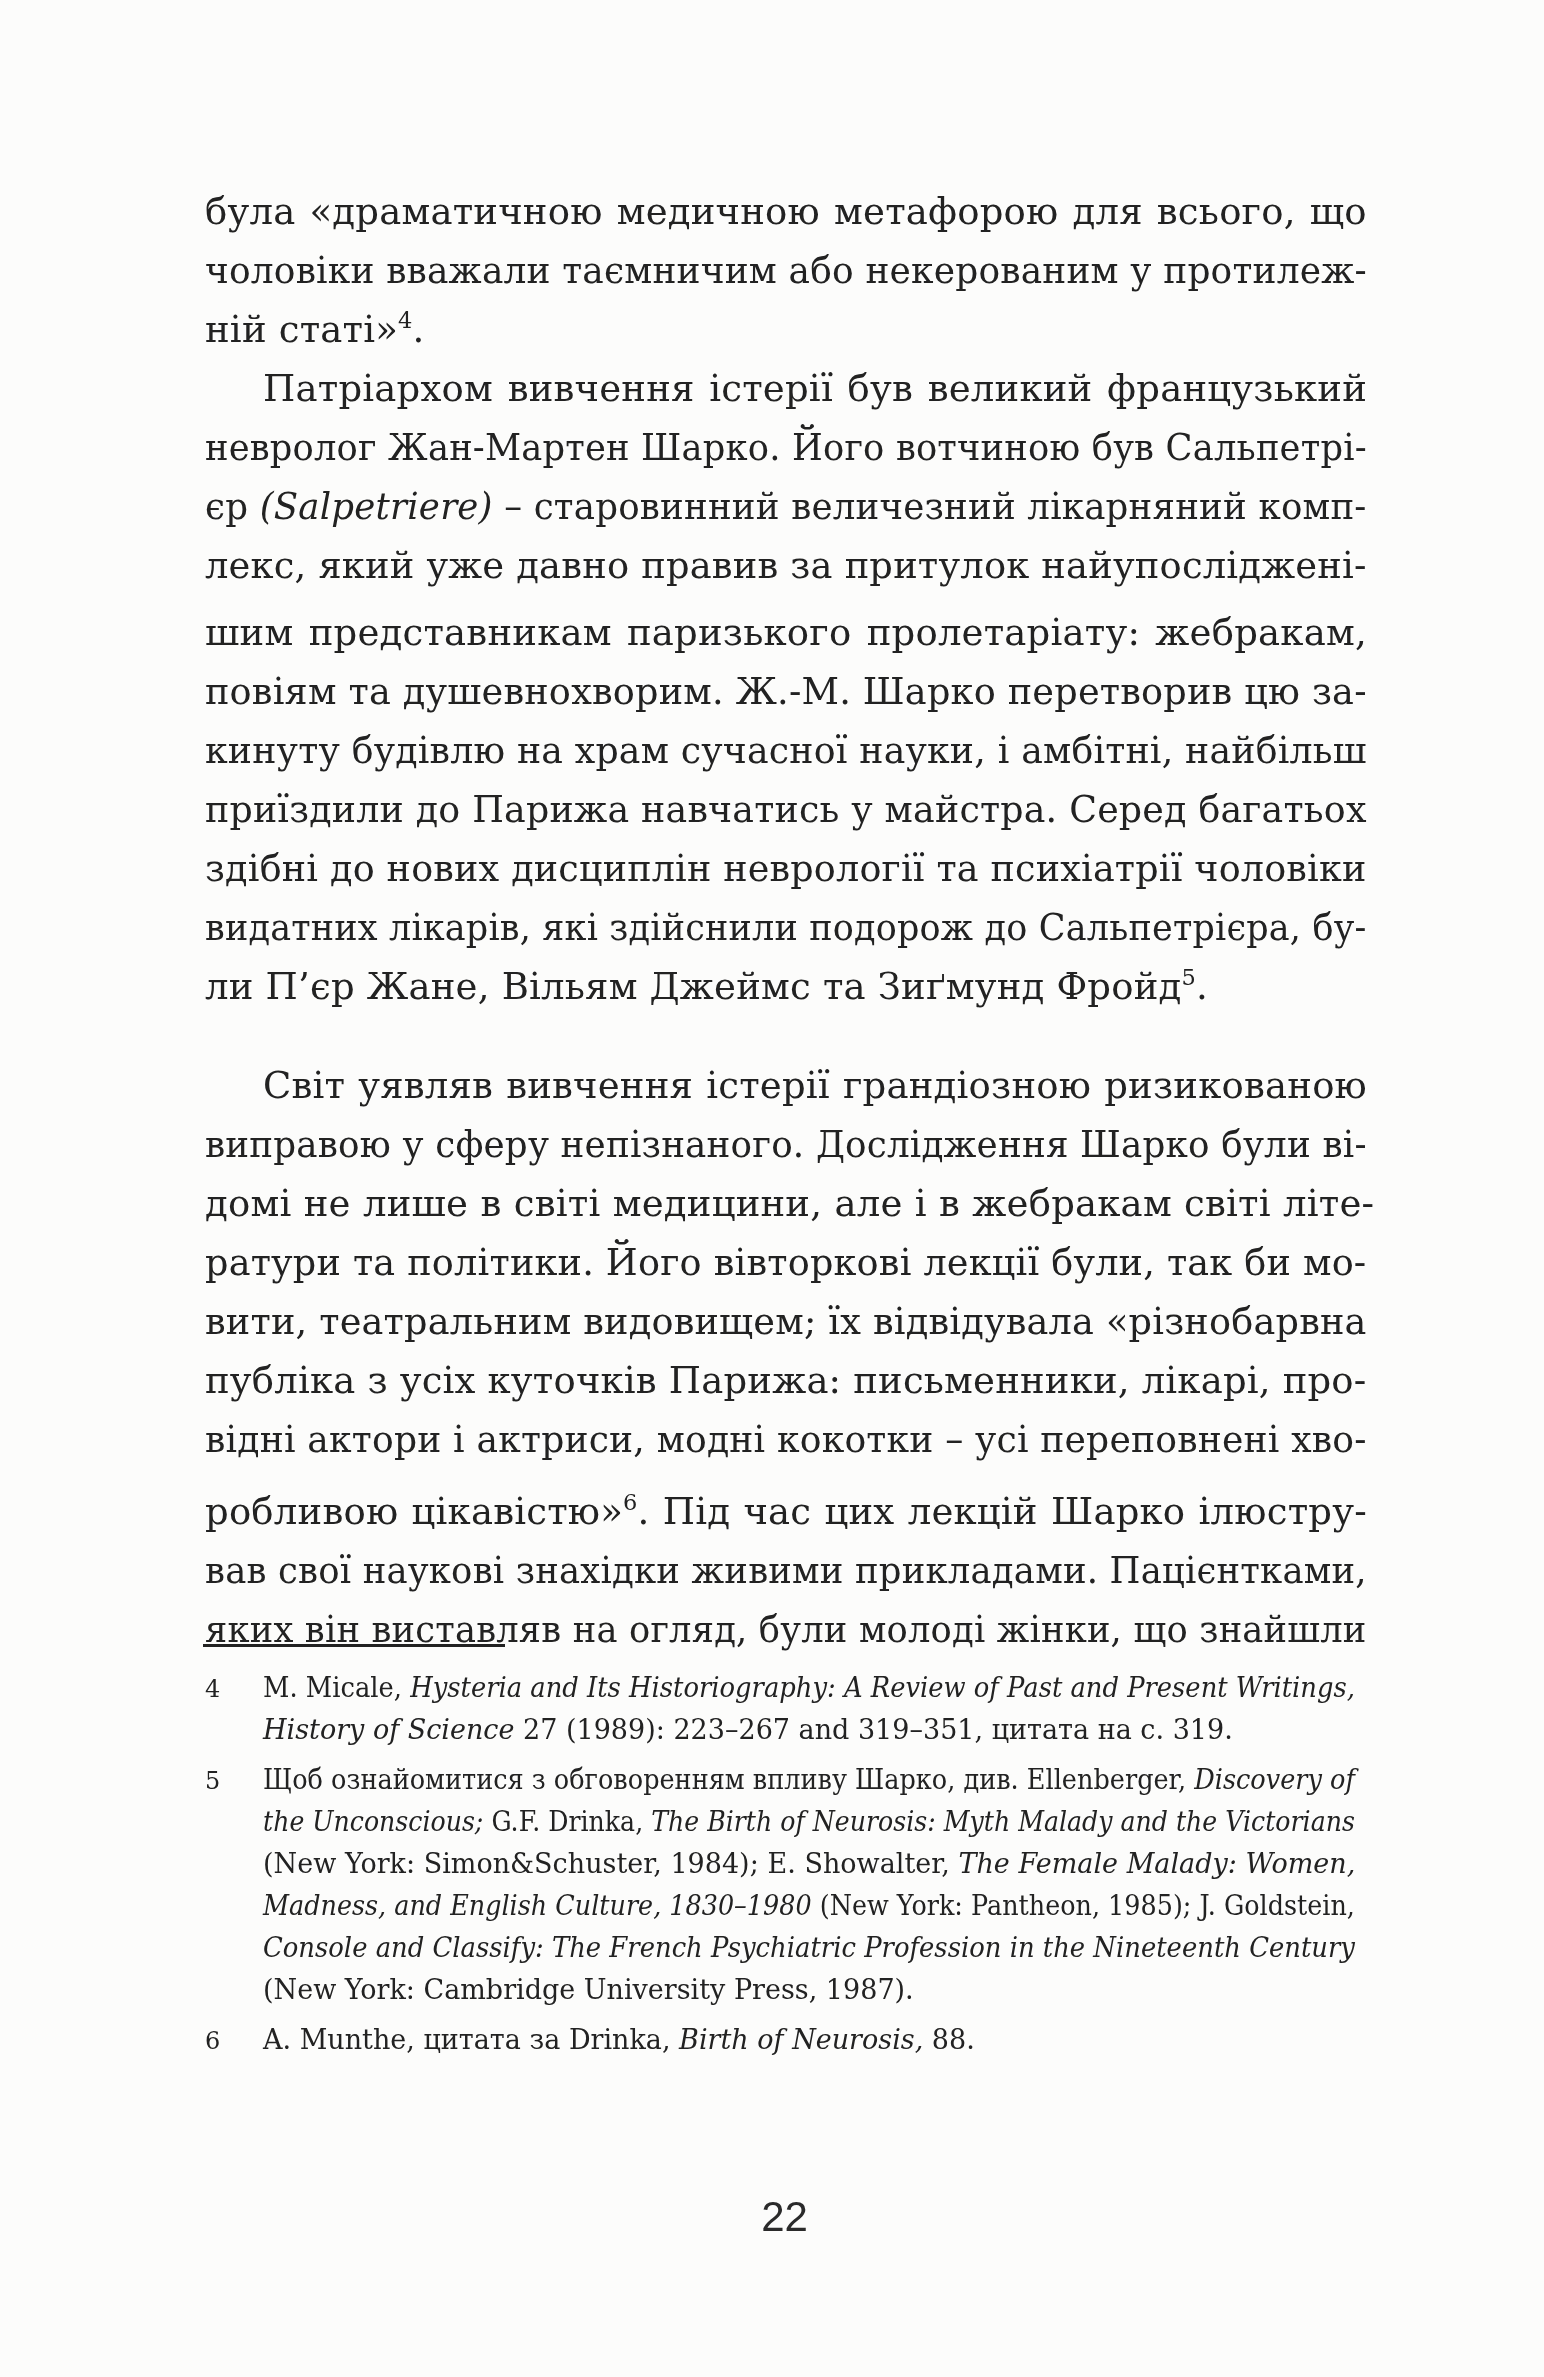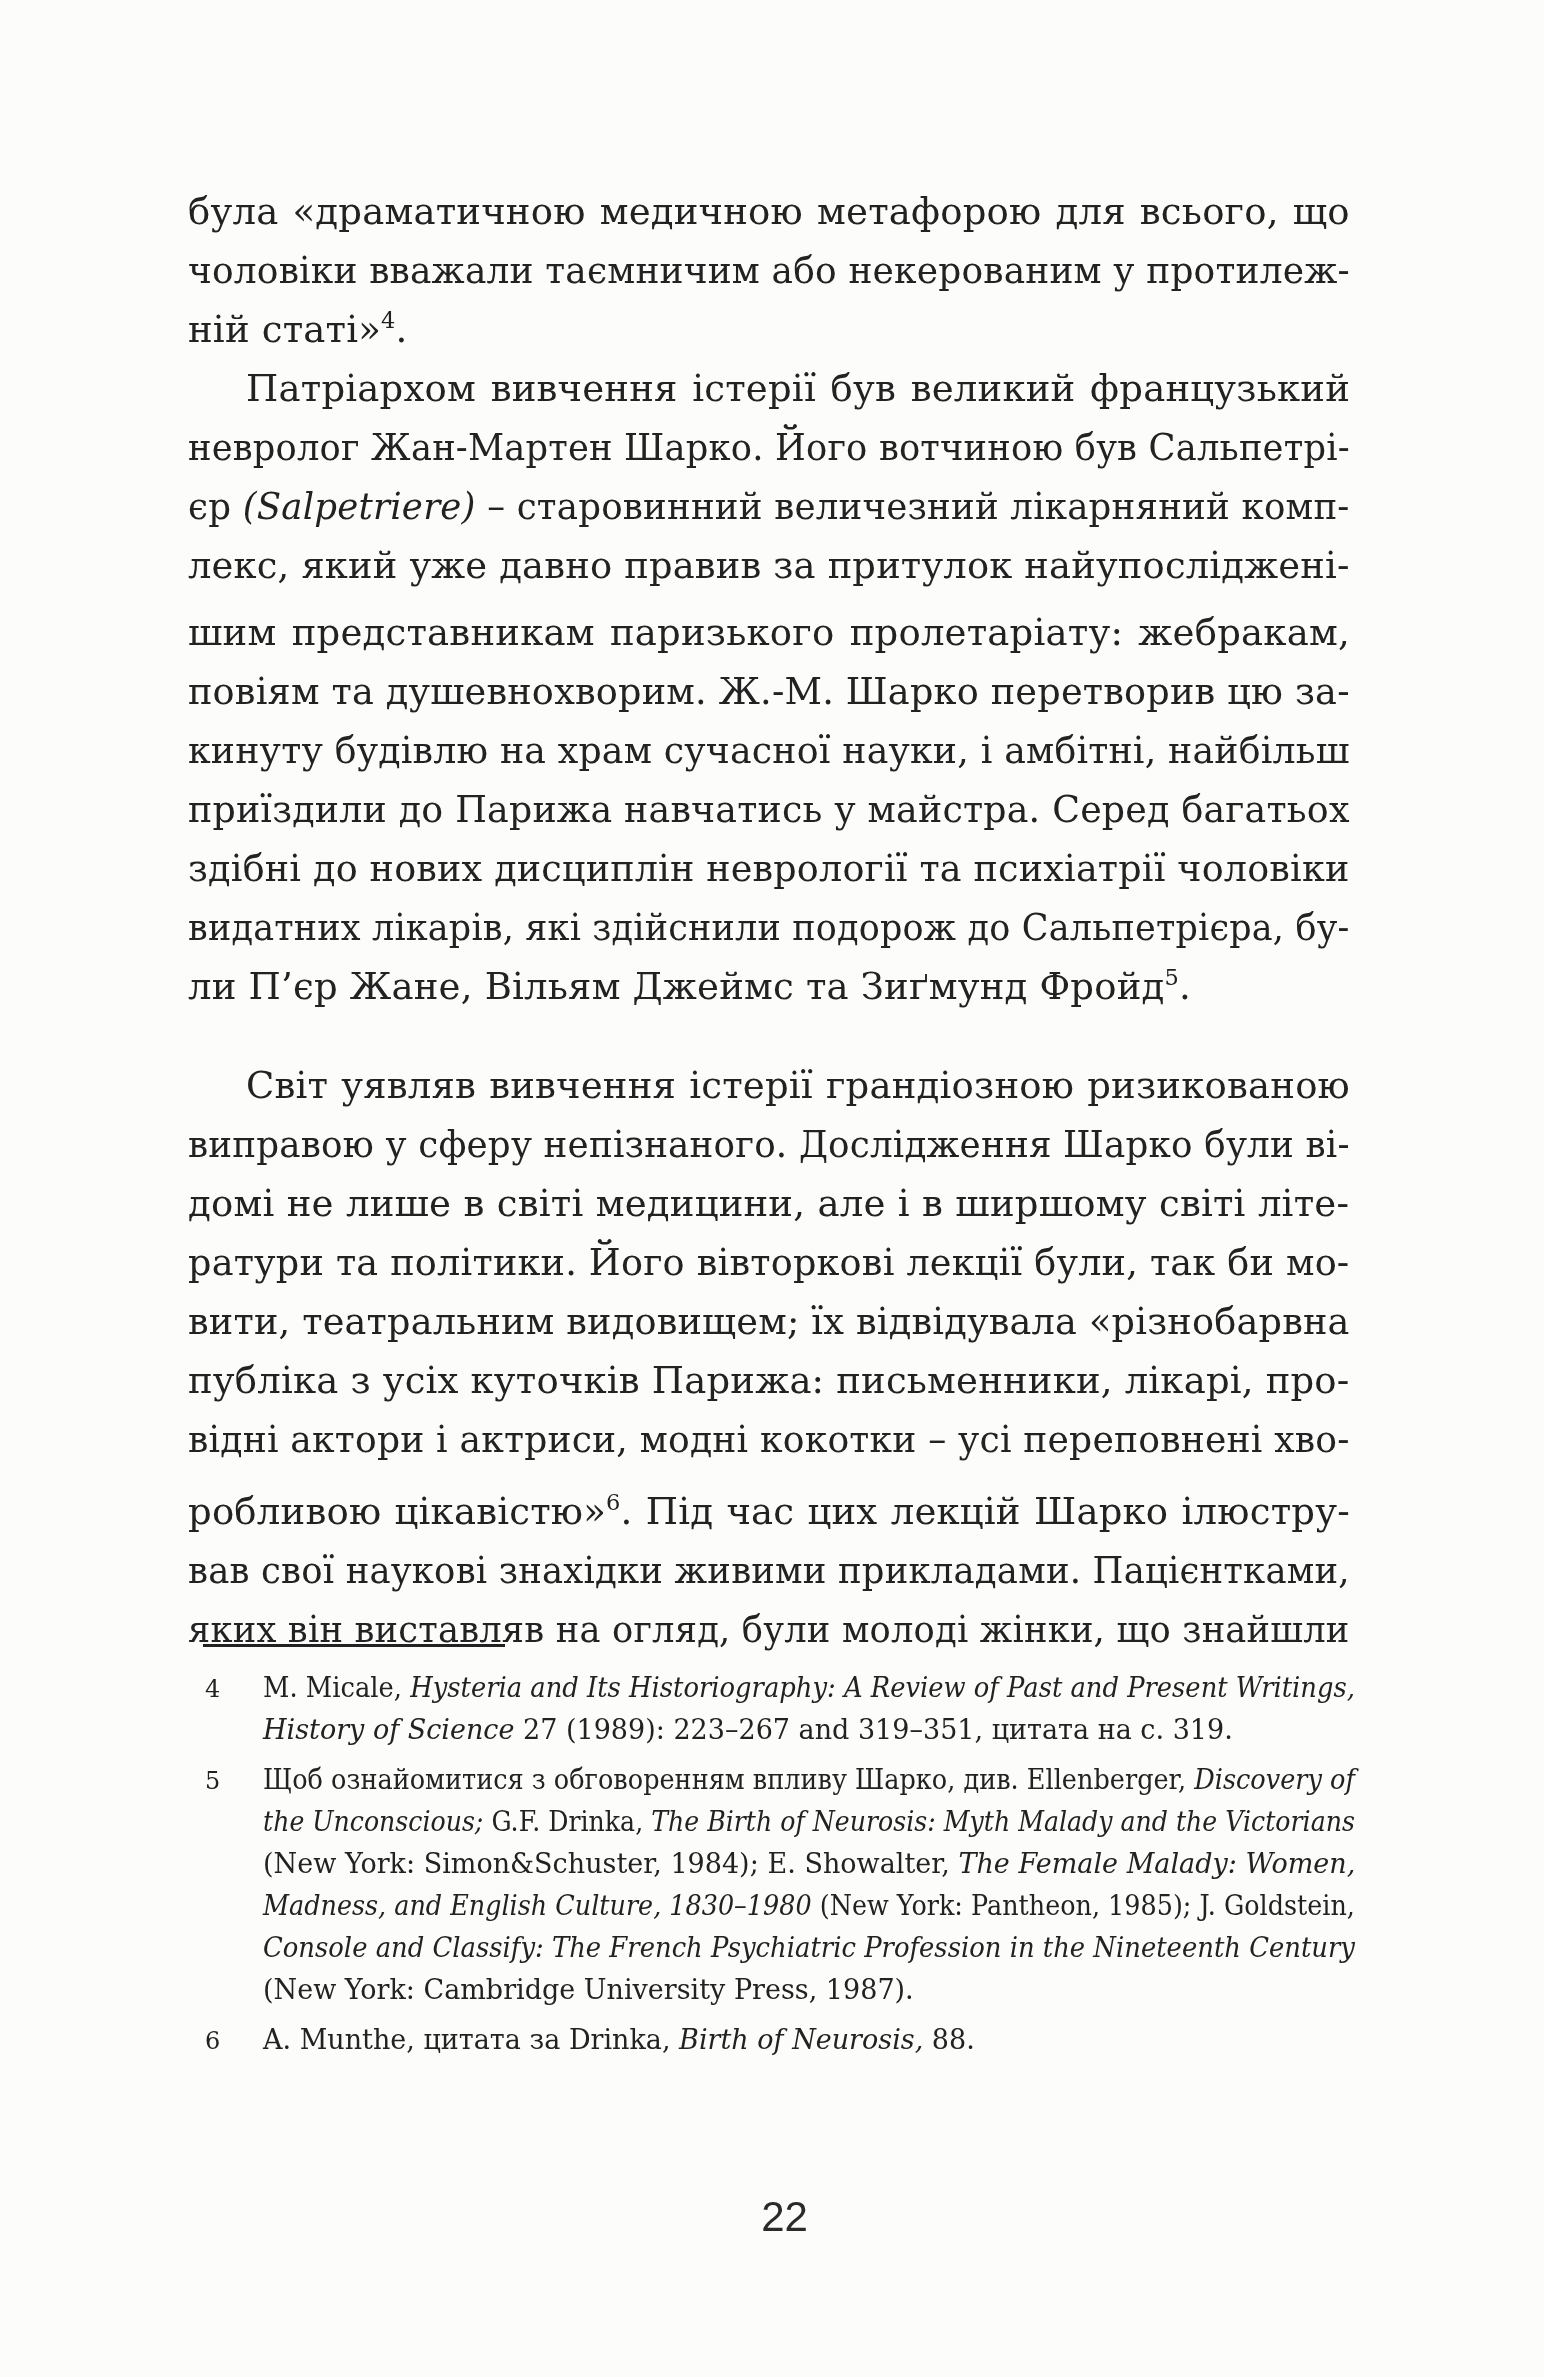--- a/index.html
+++ b/index.html
@@ -6,21 +6,21 @@
   .page{
     position:relative;
     width:1545px;height:2377px;
     background:#fcfcfb;
     overflow:hidden;
     font-family:"DejaVu Serif", serif;
     color:#222222;
   }
   .body-text{
     position:absolute;
-    left:188px;top:182px;width:1164px;
+    left:205px;top:182px;width:1164px;
     font-size:37px;line-height:59px;
     letter-spacing:0.2px;
   }
   .line{white-space:nowrap;}
   .ms{display:inline;}
   .it{font-style:italic;}
   .sup{
     font-size:22.5px;
     line-height:0;
     vertical-align:13.7px;
@@ -66,21 +66,21 @@
       <div class="line"><span class="ms" style="transform-origin: 0px 70%; display: inline-block; transform: scaleX(0.995);"><span>лекс, який уже давно правив за притулок найупосліджені-</span></span></div>
       <div class="line" style="word-spacing: 3.3px; margin-top: 8px;"><span class="ms"><span>шим представникам паризького пролетаріату: жебракам,</span></span></div>
       <div class="line"><span class="ms" style="transform-origin: 0px 70%; display: inline-block; transform: scaleX(0.9901);"><span>повіям та душевнохворим. Ж.-М. Шарко перетворив цю за-</span></span></div>
       <div class="line"><span class="ms" style="transform-origin: 0px 70%; display: inline-block; transform: scaleX(0.9802);"><span>кинуту будівлю на храм сучасної науки, і амбітні, найбільш</span></span></div>
       <div class="line"><span class="ms" style="transform-origin: 0px 70%; display: inline-block; transform: scaleX(0.9828);"><span>приїздили до Парижа навчатись у майстра. Серед багатьох</span></span></div>
       <div class="line"><span class="ms" style="transform-origin: 0px 70%; display: inline-block; transform: scaleX(0.9863);"><span>здібні до нових дисциплін неврології та психіатрії чоловіки</span></span></div>
       <div class="line"><span class="ms" style="transform-origin: 0px 70%; display: inline-block; transform: scaleX(0.9456);"><span>видатних лікарів, які здійснили подорож до Сальпетрієра, бу-</span></span></div>
       <div class="line"><span class="ms"><span>ли П’єр Жане, Вільям Джеймс та Зиґмунд Фройд</span><span class="sup">5</span><span>.</span></span></div>
       <div class="line" style="padding-left: 58px; word-spacing: 1.1px; margin-top: 40px;"><span class="ms"><span>Світ уявляв вивчення істерії грандіозною ризикованою</span></span></div>
       <div class="line"><span class="ms" style="transform-origin: 0px 70%; display: inline-block; transform: scaleX(0.9645);"><span>виправою у сферу непізнаного. Дослідження Шарко були ві-</span></span></div>
-      <div class="line" style="word-spacing: 0.3px;"><span class="ms"><span>домі не лише в світі медицини, але і в ширшому світі літе-</span></span></div>
+      <div class="line" style="word-spacing: 0.3px;"><span class="ms"><span>домі не лише в світі медицини, але і в жебракам світі літе-</span></span></div>
       <div class="line"><span class="ms" style="transform-origin: 0px 70%; display: inline-block; transform: scaleX(0.9895);"><span>ратури та політики. Його вівторкові лекції були, так би мо-</span></span></div>
       <div class="line"><span class="ms" style="transform-origin: 0px 70%; display: inline-block; transform: scaleX(0.9903);"><span>вити, театральним видовищем; їх відвідувала «різнобарвна</span></span></div>
       <div class="line"><span class="ms" style="transform-origin: 0px 70%; display: inline-block; transform: scaleX(0.9989);"><span>публіка з усіх куточків Парижа: письменники, лікарі, про-</span></span></div>
       <div class="line"><span class="ms" style="transform-origin: 0px 70%; display: inline-block; transform: scaleX(0.9755);"><span>відні актори і актриси, модні кокотки – усі переповнені хво-</span></span></div>
       <div class="line" style="word-spacing: 1.3px; margin-top: 13px;"><span class="ms"><span>робливою цікавістю»</span><span class="sup">6</span><span>. Під час цих лекцій Шарко ілюстру-</span></span></div>
       <div class="line"><span class="ms" style="transform-origin: 0px 70%; display: inline-block; transform: scaleX(0.9572);"><span>вав свої наукові знахідки живими прикладами. Пацієнтками,</span></span></div>
       <div class="line"><span class="ms" style="transform-origin: 0px 70%; display: inline-block; transform: scaleX(0.9534);"><span>яких він виставляв на огляд, були молоді жінки, що знайшли</span></span></div>
     </div>
   <div class="fn-separator"></div>
   <div class="footnotes" id="footnotes">

